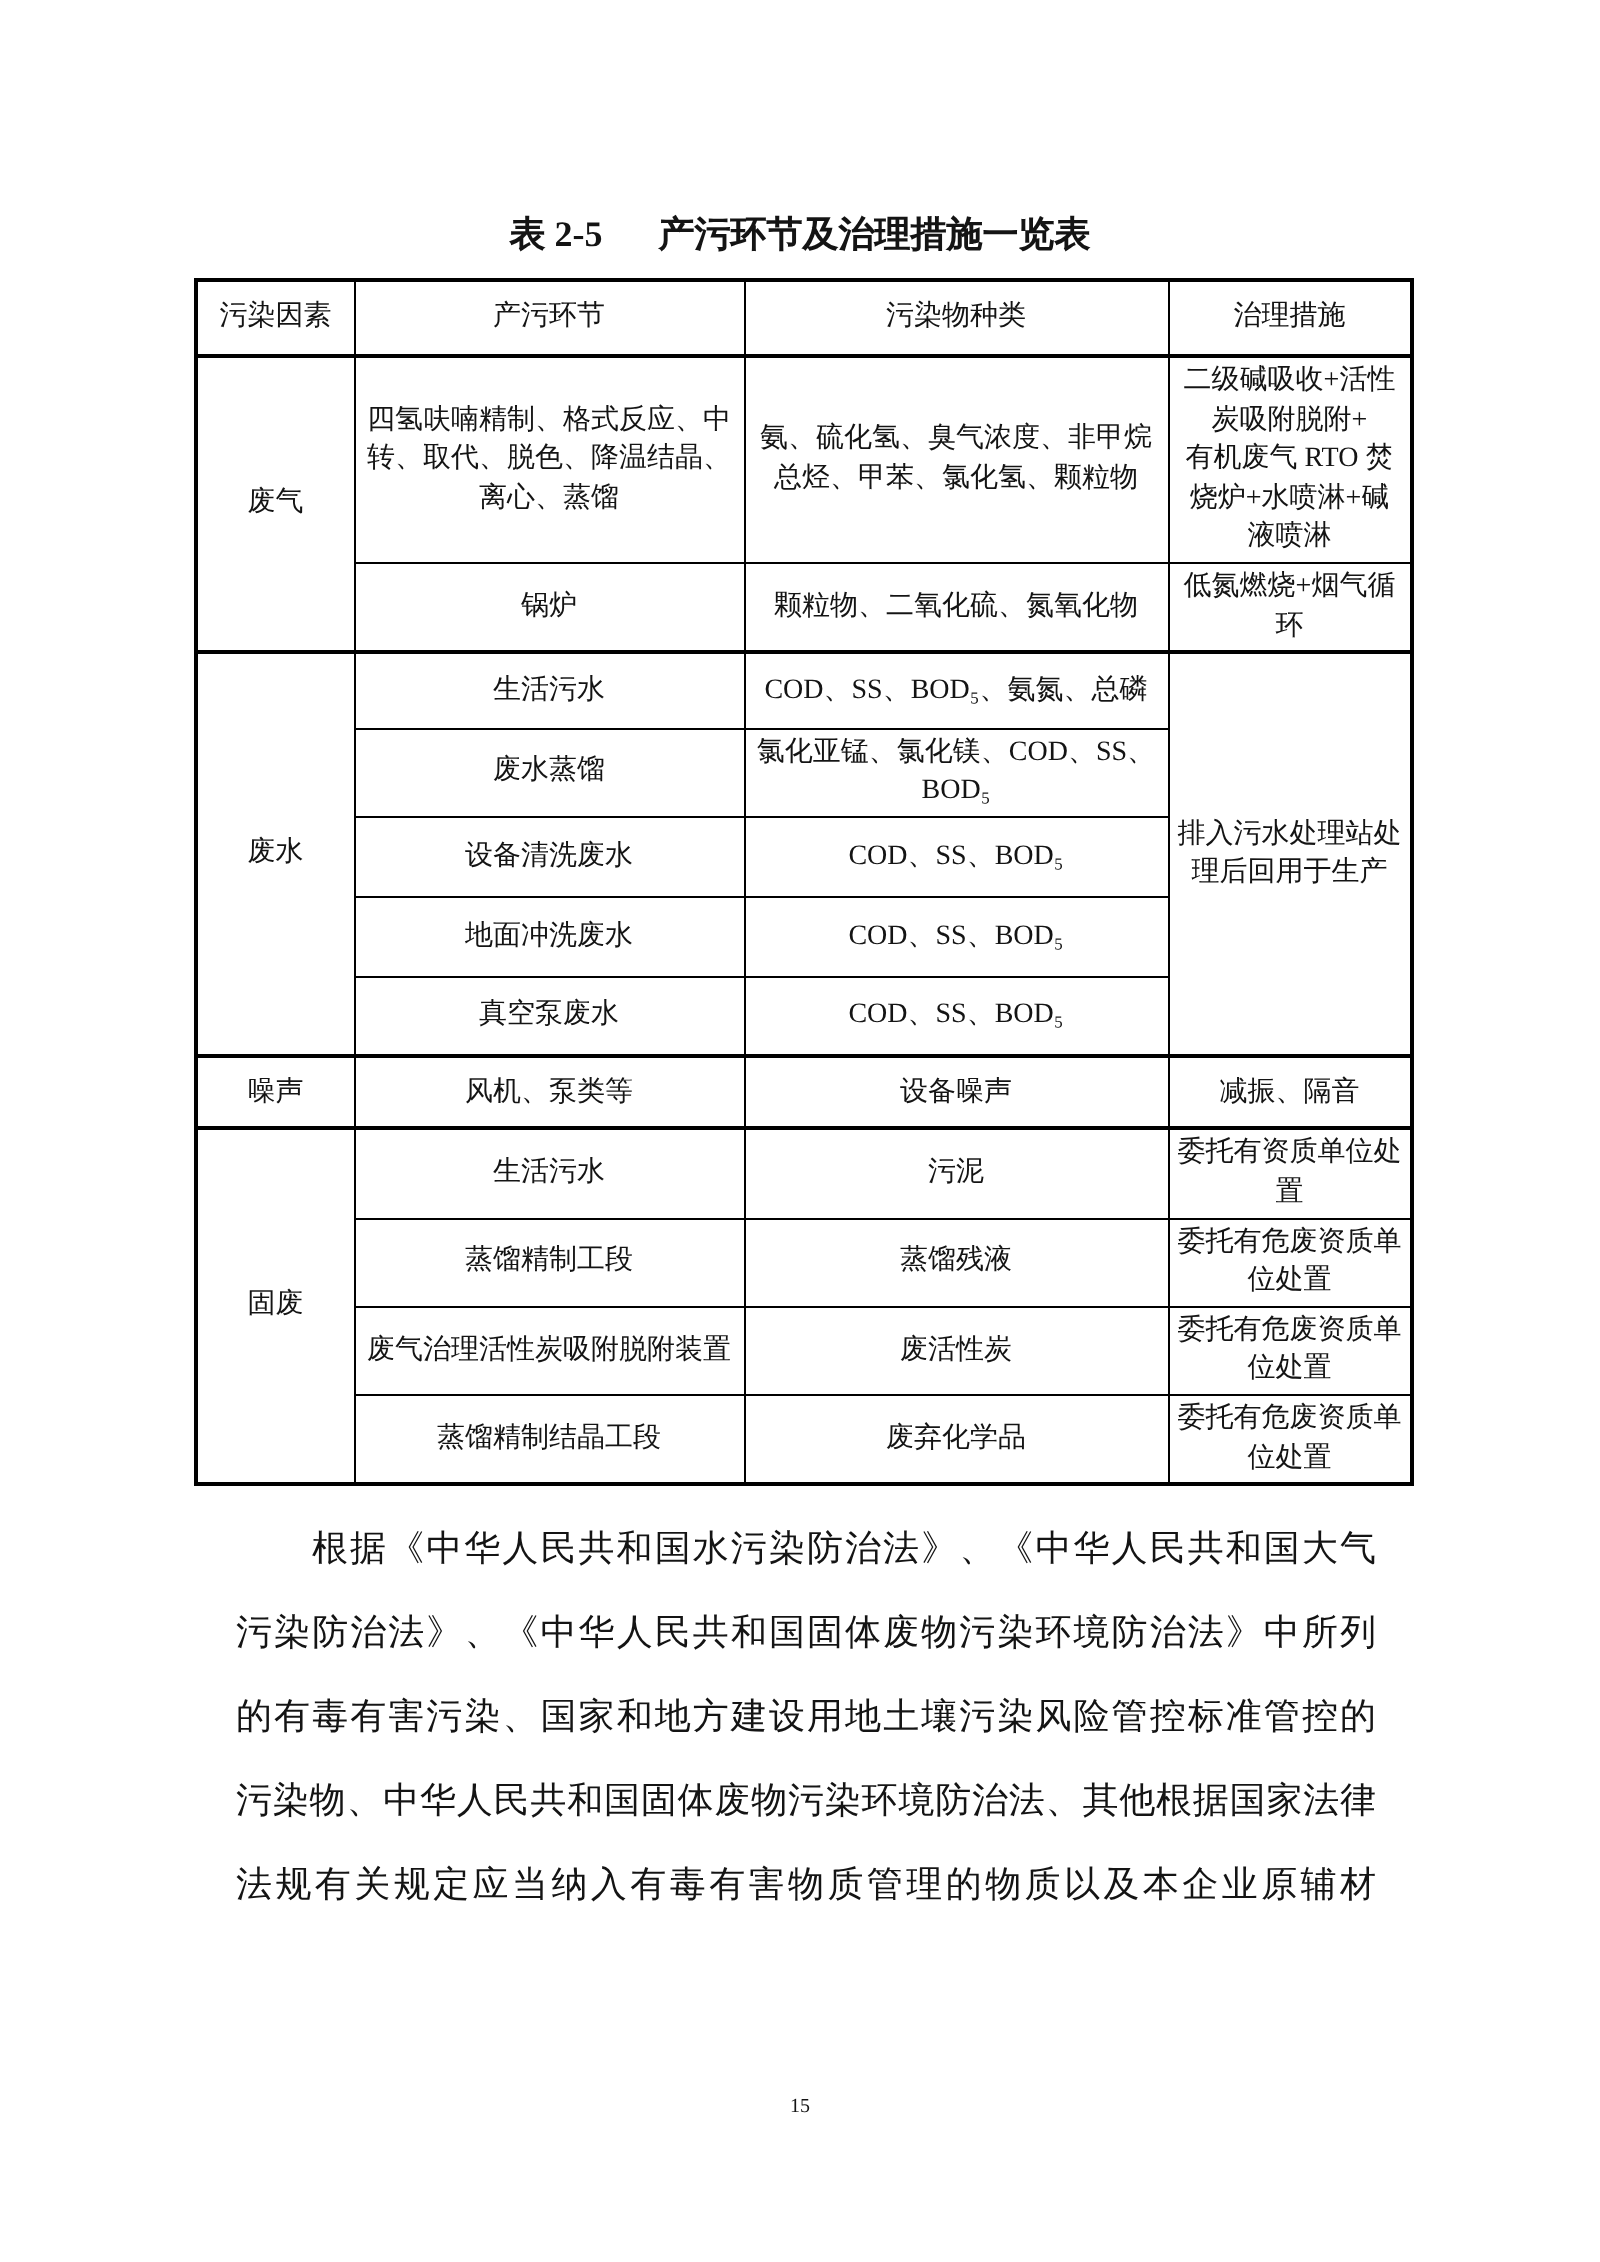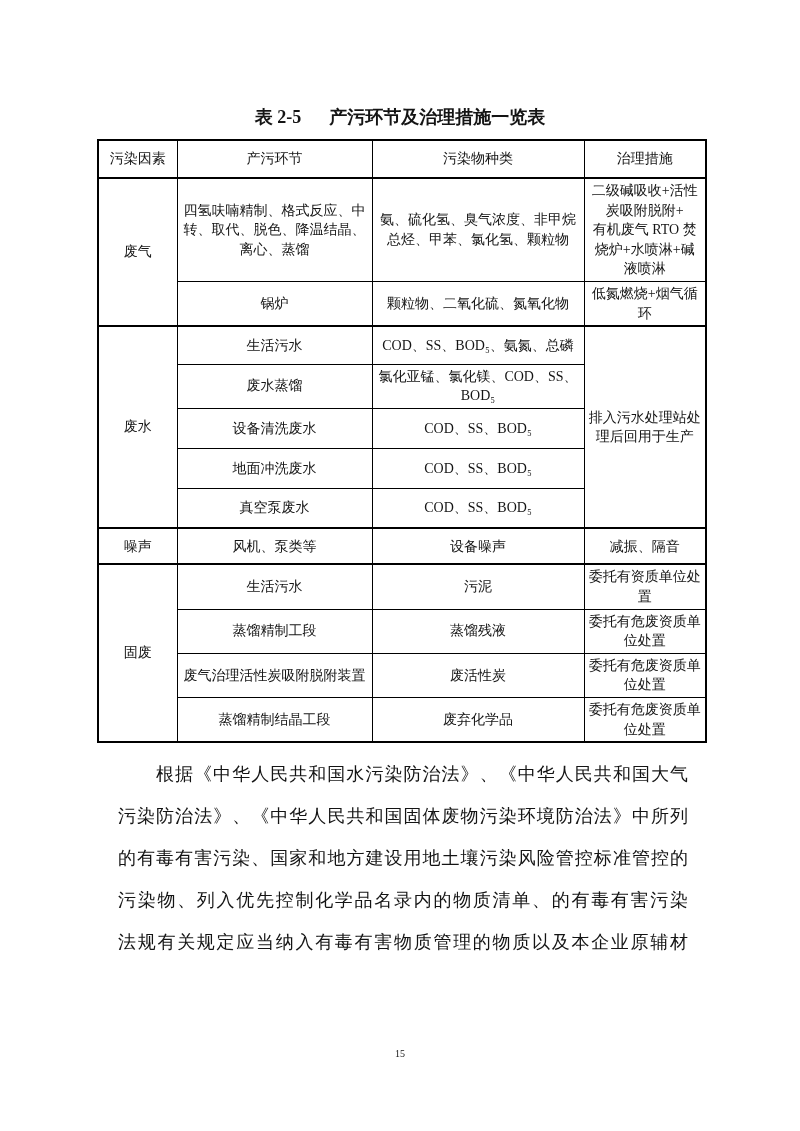--- a/index.html
+++ b/index.html
@@ -181,19 +181,19 @@
         <td>委托有危废资质单位处置</td>
       </tr>
     </tbody>
   </table>
 
 
   <div class="para">
     <div class="pline indent">根据《中华人民共和国水污染防治法》、《中华人民共和国大气</div>
     <div class="pline">污染防治法》、《中华人民共和国固体废物污染环境防治法》中所列</div>
     <div class="pline">的有毒有害污染、国家和地方建设用地土壤污染风险管控标准管控的</div>
-    <div class="pline">污染物、列入优先控制化学品名录内的物质清单、的有毒有害污染</div>
+    <div class="pline">污染物、中华人民共和国固体废物污染环境防治法、其他根据国家法律</div>
     <div class="pline">法规有关规定应当纳入有毒有害物质管理的物质以及本企业原辅材</div>
   </div>
 
   <div class="pagenum">15</div>
 
 </div>
 
 </body></html>

